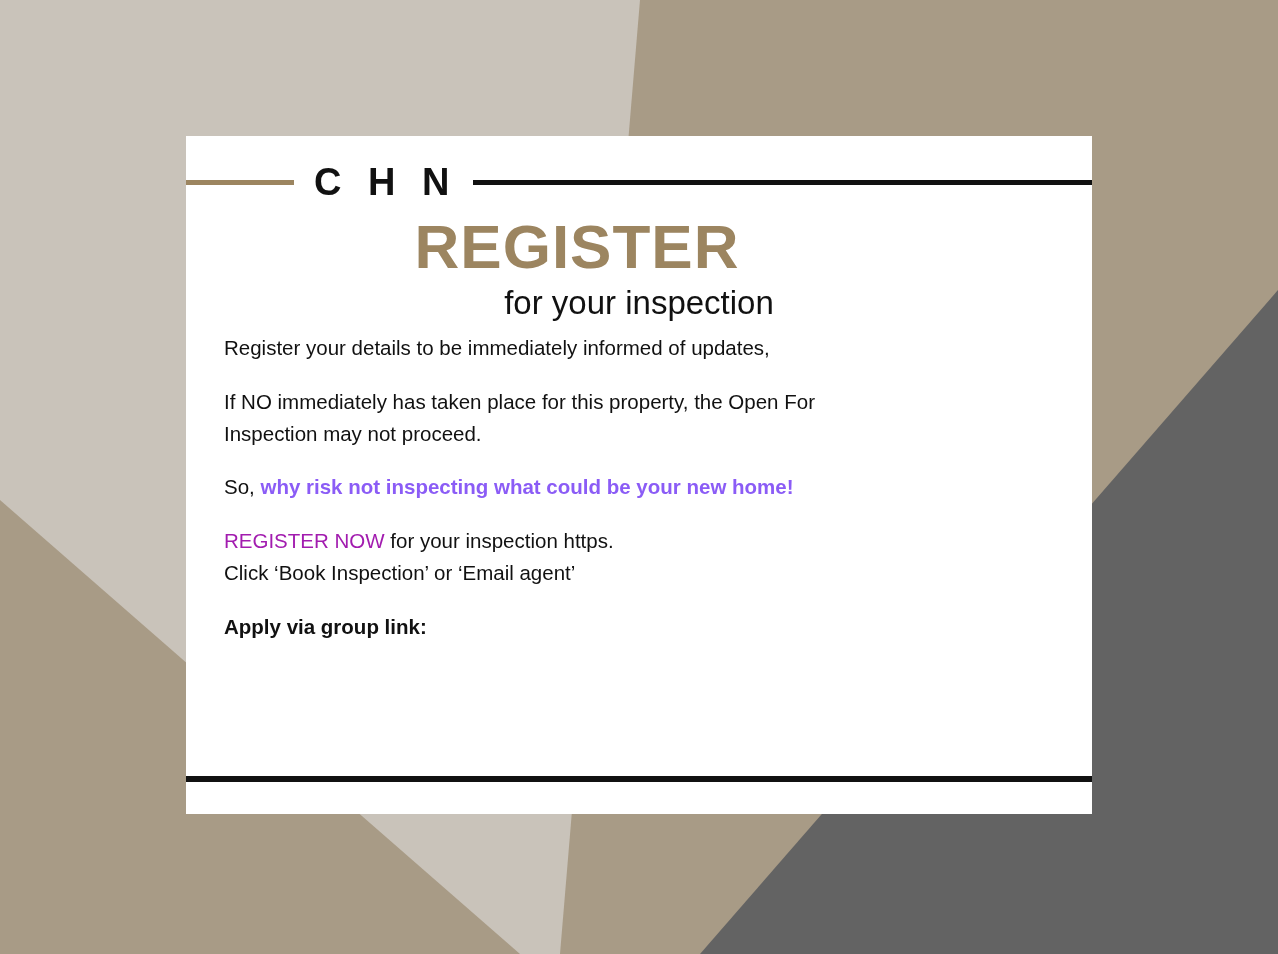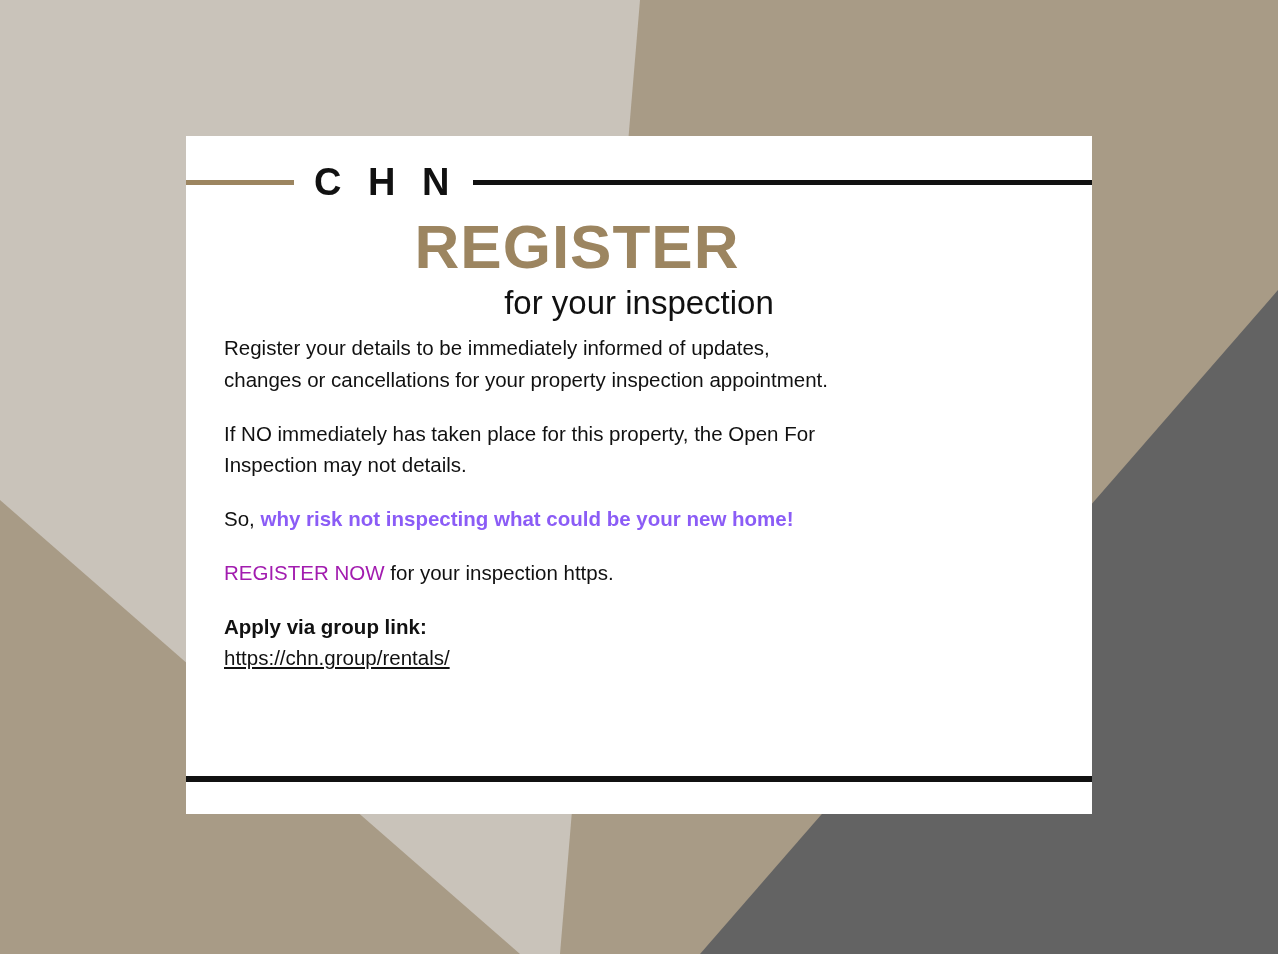--- a/index.html
+++ b/index.html
@@ -162,37 +162,36 @@
     <div class="rule-black"></div>
   </div>
 
   <div class="title">REGISTER</div>
   <div class="subtitle">for your inspection</div>
 
   <div class="body-copy">
 
     <p class="para">
       <span>Register your details to be immediately informed of updates,</span><br>
-      <span>changes or cancellations for your property inspection appointment.</span>
     </p>
 
     <p class="para">
       <span>If NO immediately has taken place for this property, the Open For</span><br>
-      <span>Inspection may not details.</span>
+      <span>Inspection may not proceed.</span>
     </p>
 
     <p class="para">
       <span>So, </span><span class="gold">why risk not inspecting what could be your new home!</span>
     </p>
 
     <p class="para">
       <span class="gold-plain">REGISTER NOW</span><span> for your inspection https.</span><br>
+      <span>Click ‘Book Inspection’ or ‘Email agent’</span>
     </p>
 
     <p class="para">
       <span class="bold">Apply via group link:</span><br>
-      <a class="link" href="#">https://chn.group/rentals/</a>
     </p>
 
   </div>
 
   <div class="footer-rule"></div>
 </div>
 
 </body></html>

